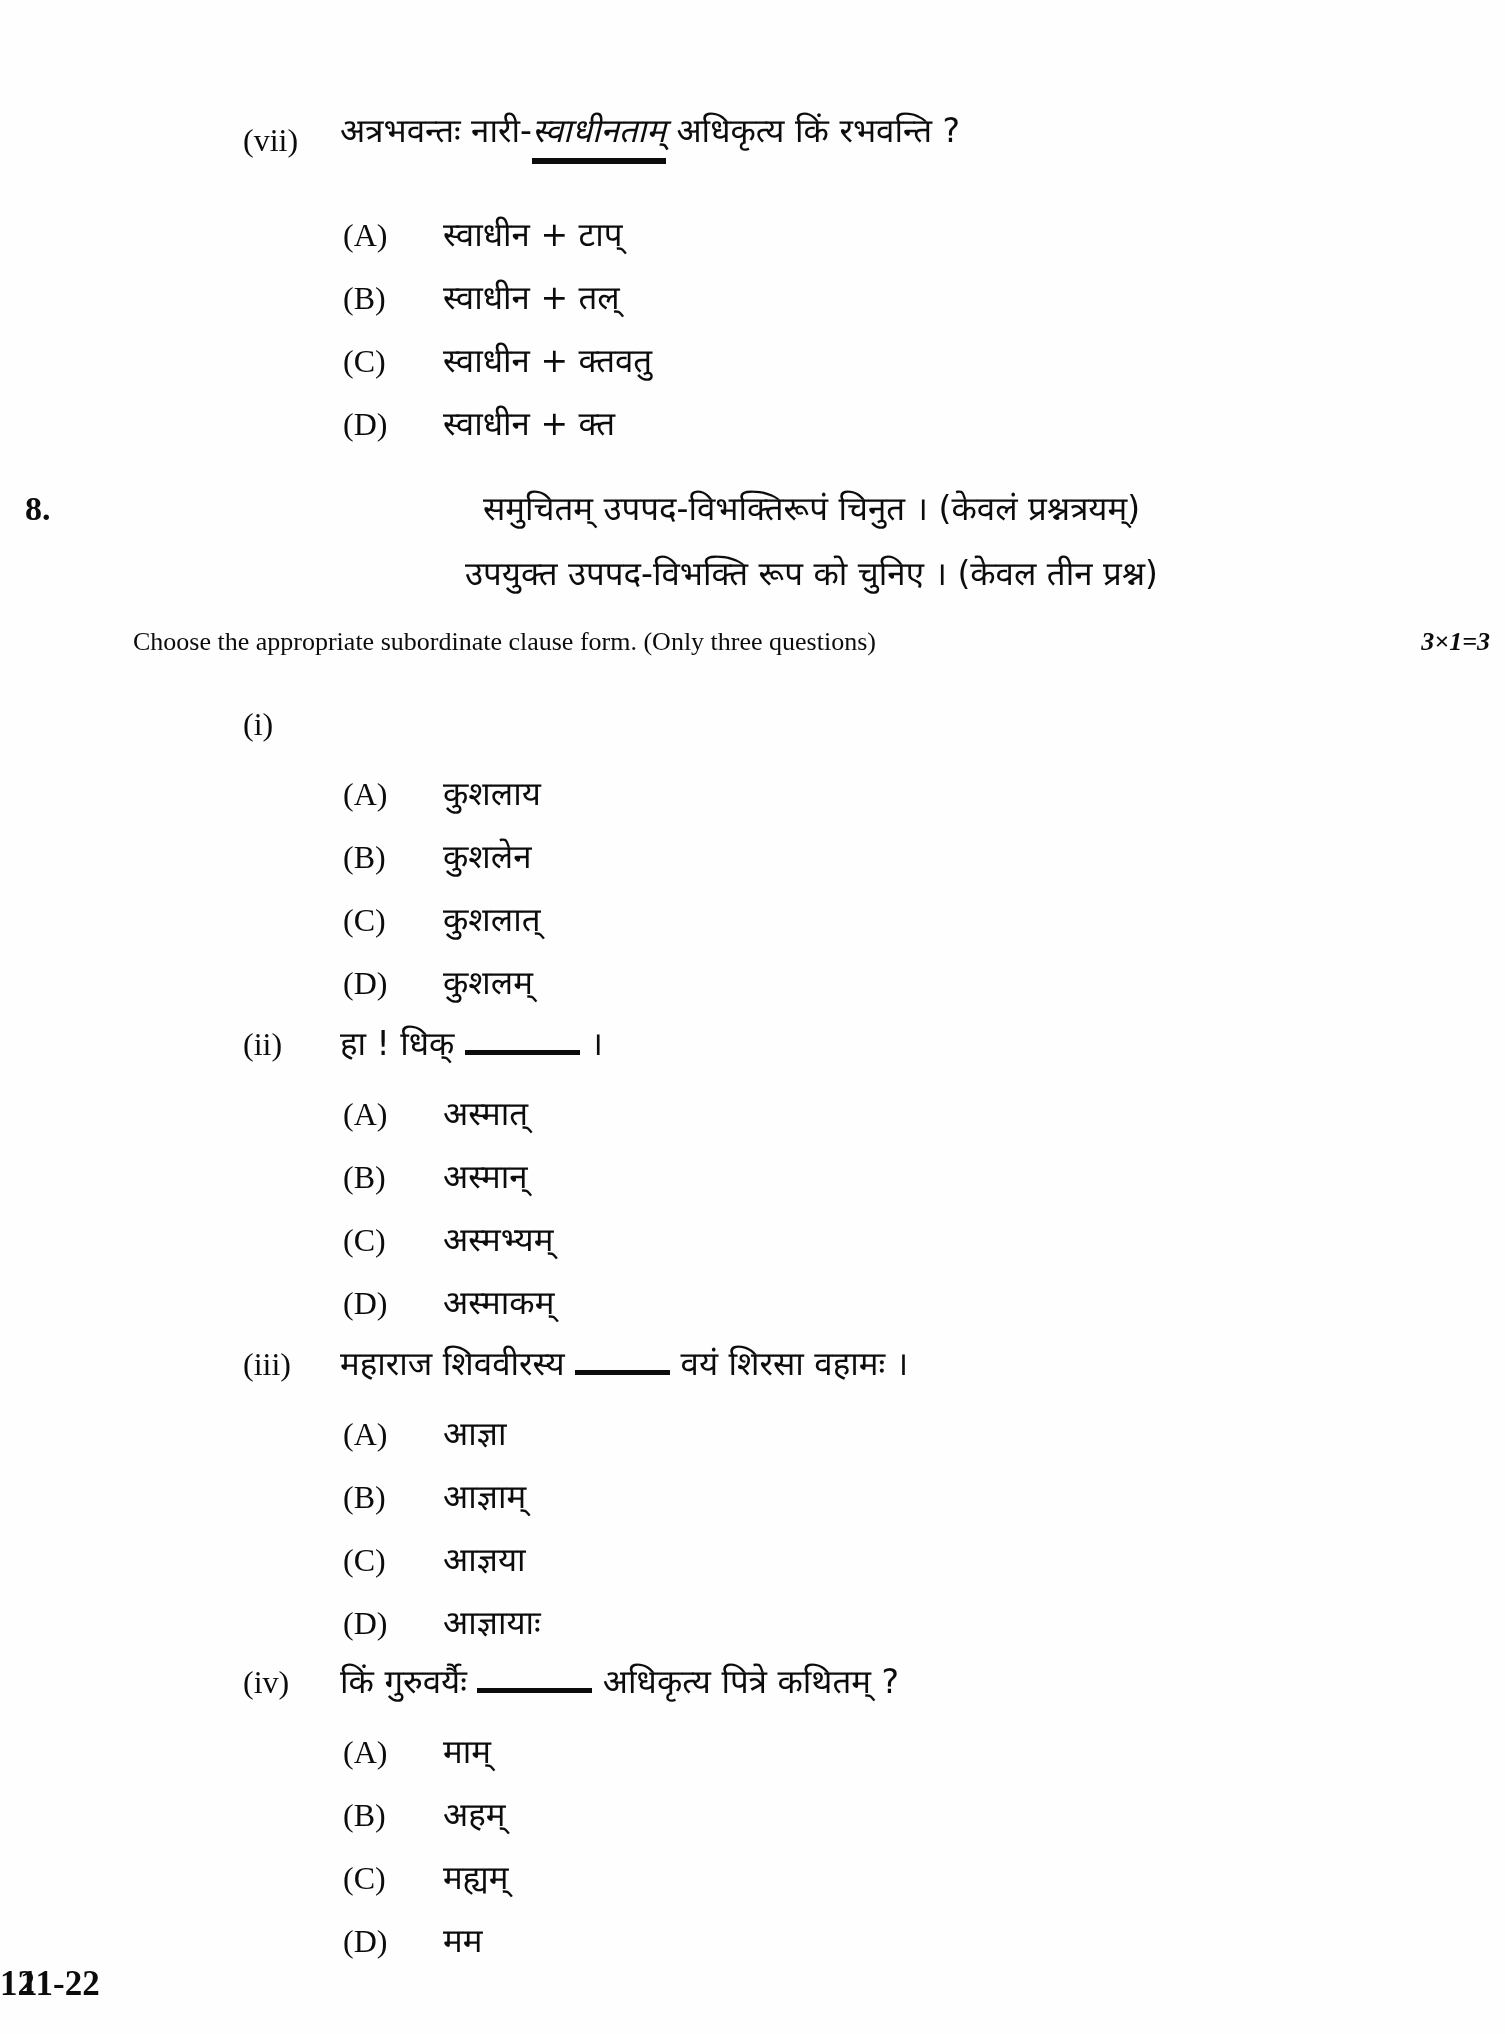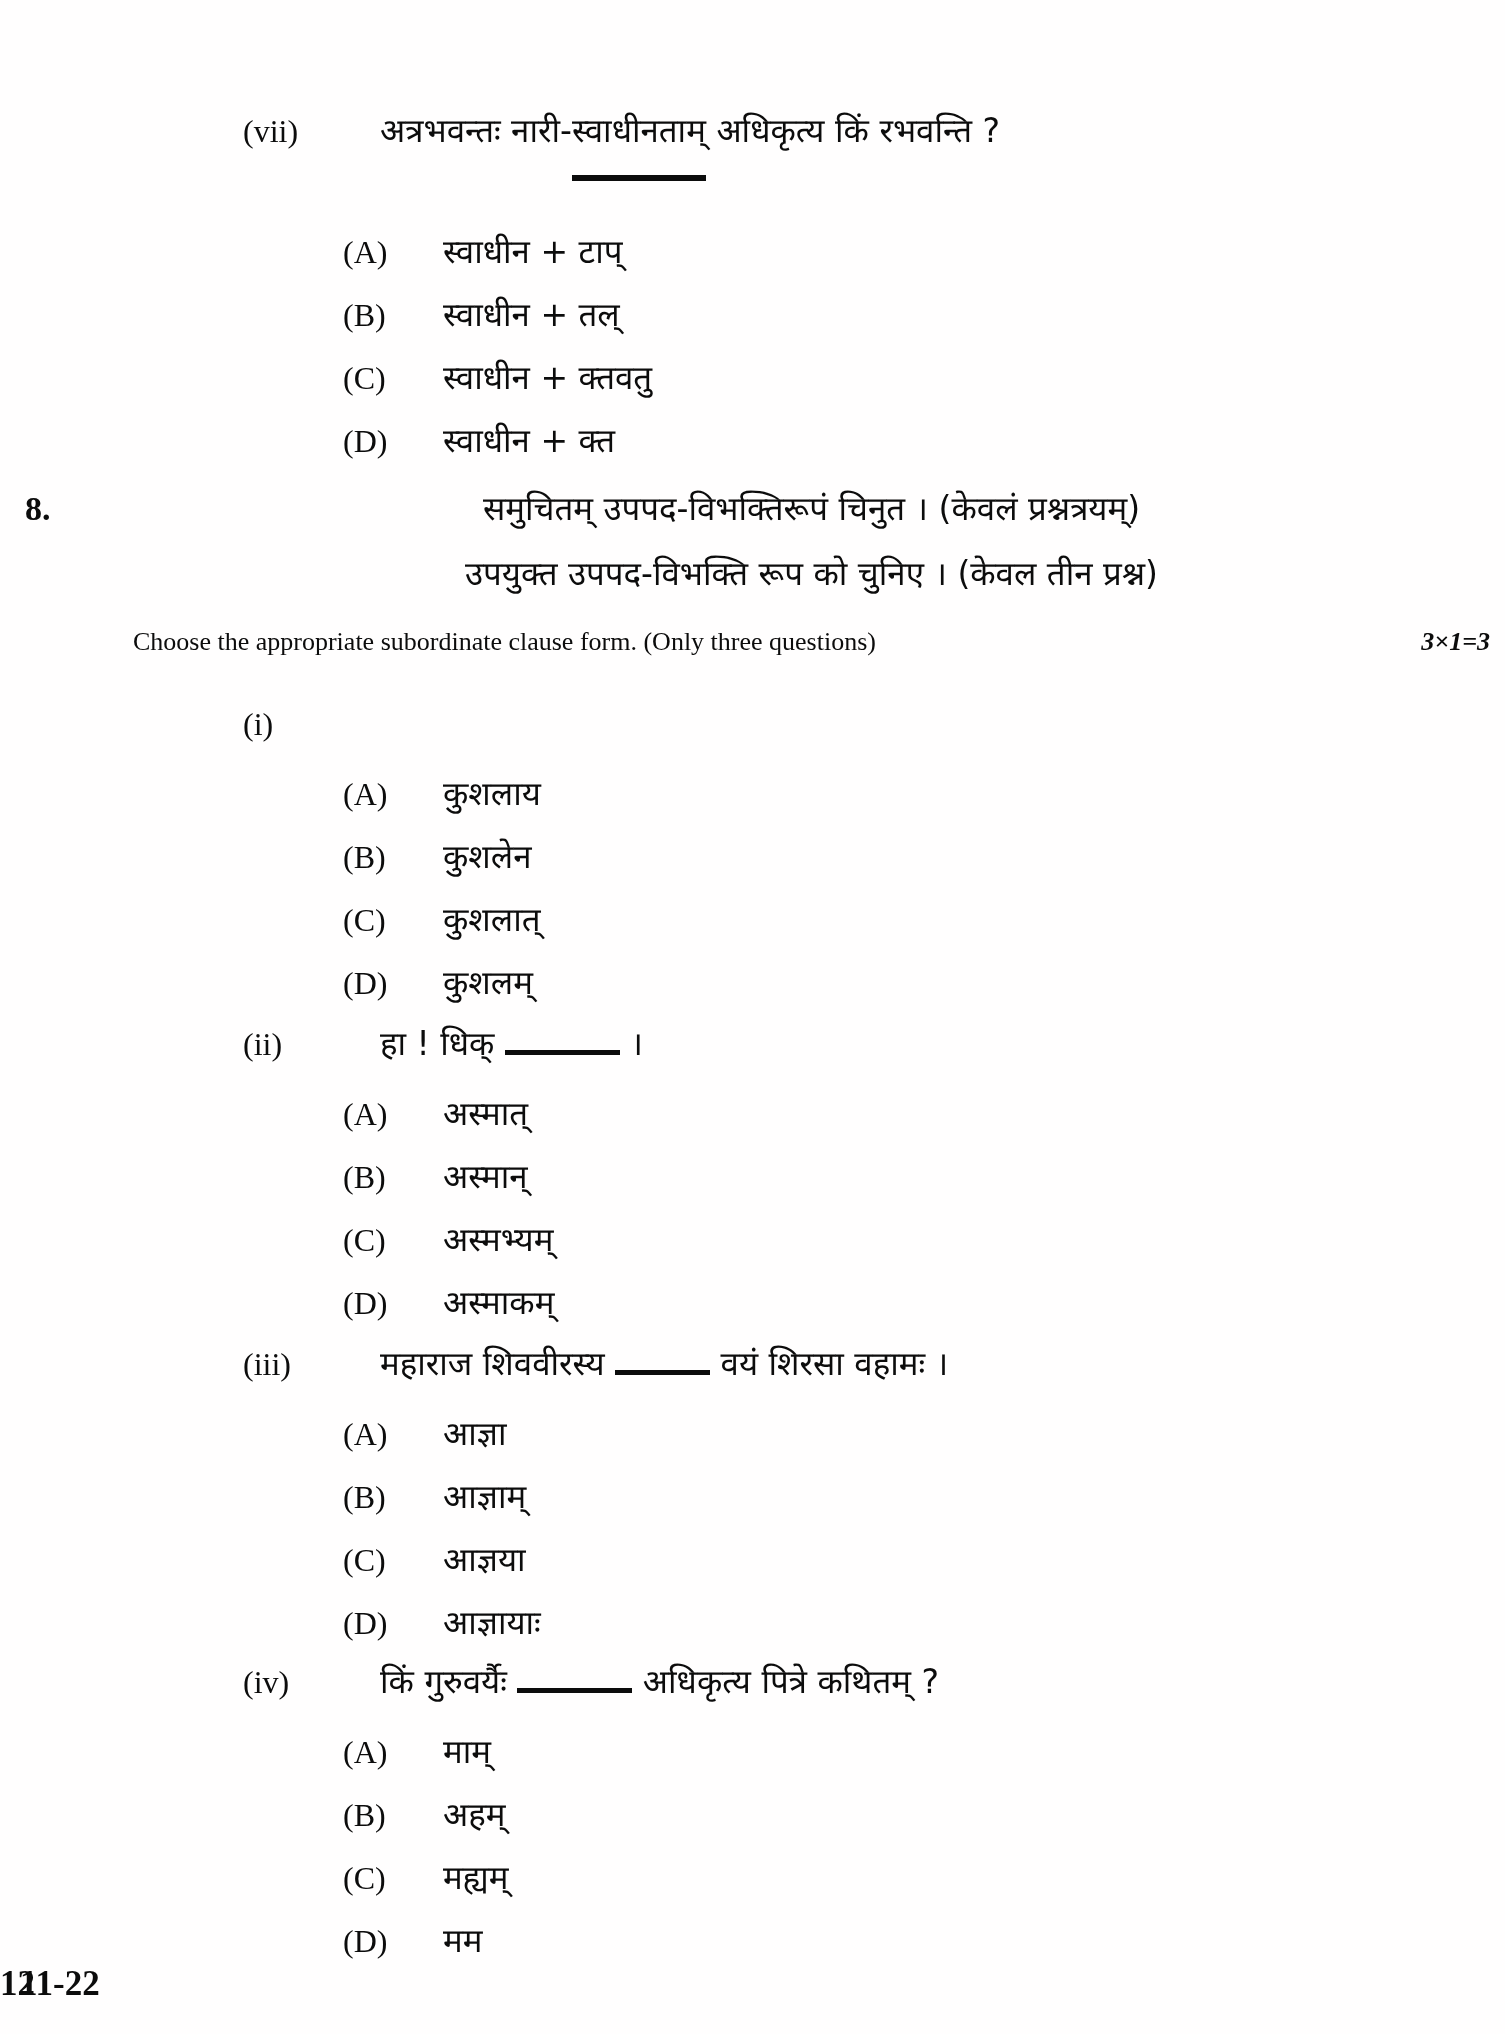--- a/index.html
+++ b/index.html
@@ -10,21 +10,21 @@
     height: 2034px;
     background: #fffefe;
     color: #0c0c0c;
     overflow: hidden;
   }
   .sec { position: absolute; left: 0; right: 0; }
 
   .dev { font-family: "DejaVu Sans", sans-serif; }
 
   
-  .stem-row { display: flex; align-items: flex-start; padding-left: 243px; gap: 40px; }
+  .stem-row { display: flex; align-items: flex-end; padding-left: 243px; }
   .stem-row .label {
     flex: 0 0 97px;
     font-family: "Liberation Serif", serif;
     font-size: 32px; line-height: 48px;
   }
   .stem { font-size: 33px; line-height: 48px; }
 
   
   .opts { margin-top: 22px; }
   #q7 .opts { margin-top: 47px; }
@@ -34,21 +34,22 @@
     flex: 0 0 100px;
     font-family: "Liberation Serif", serif;
     font-size: 32px; line-height: 48px;
   }
   .opt-text { font-size: 33px; line-height: 48px; text-align: right; }
 
   
   .und {
     display: inline-block;
     border-bottom: 6px solid #0c0c0c;
-    padding-bottom: 20px;
+    padding-bottom: 3px;
+    font-style: italic;
   }
 
   
   .blank {
     display: inline-block;
     height: 30px;
     border-bottom: 5px solid #0c0c0c;
     vertical-align: baseline;
   }
 

